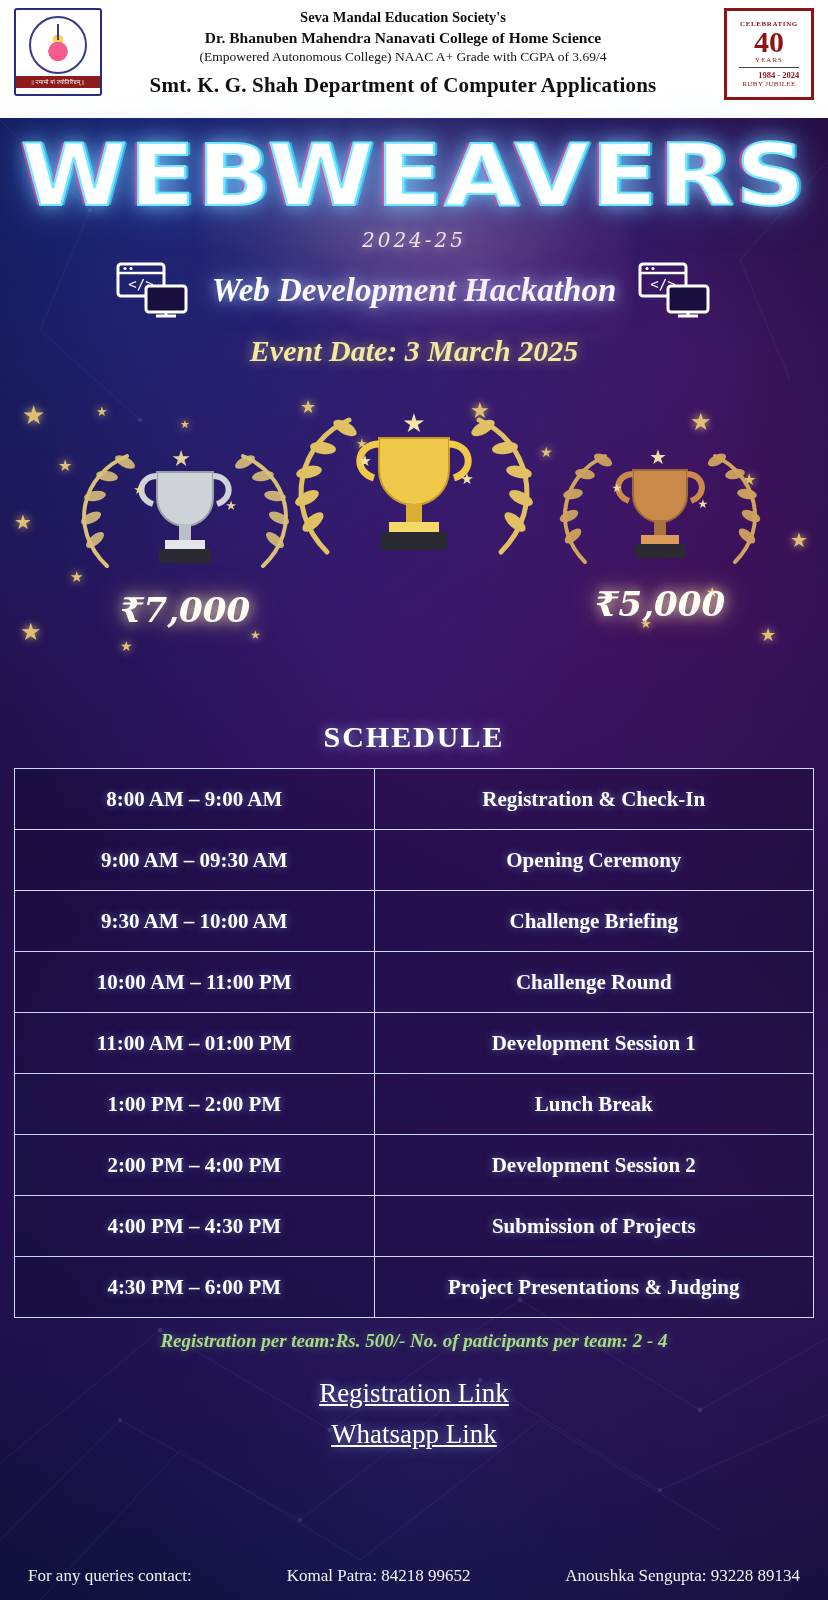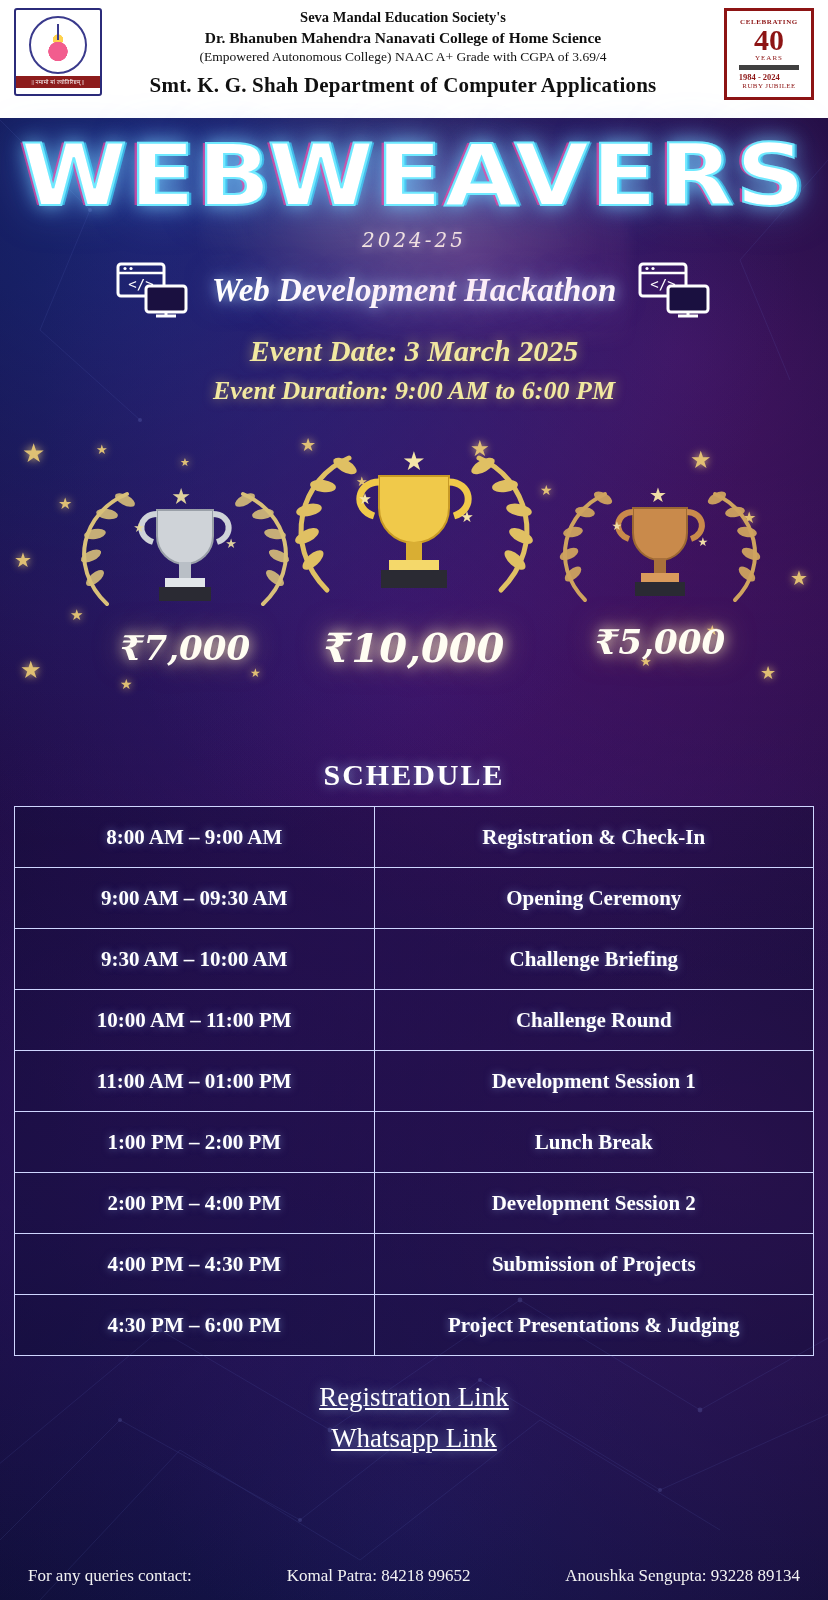--- a/index.html
+++ b/index.html
@@ -149,24 +149,24 @@
   .logo-right .years {
     font-size: 7px;
     letter-spacing: 1px;
     color: #8d1414;
   }
   .logo-right .dates {
     margin-top: 3px;
     font-size: 8.5px;
     font-weight: bold;
     color: #8d1414;
-    border-top: 5px solid #404040;
+    border-top: 1px solid #404040;
     padding-top: 2px;
     width: 72%;
-    text-align: left;
+    text-align: right;
   }
   .logo-right .ruby {
     font-size: 7px;
     color: #8d1414;
     letter-spacing: 0.4px;
   }
 
   
   .title-wrap {
     position: relative;
@@ -424,21 +424,20 @@
           <circle cx="15" cy="6.5" r="1.6" fill="#ffffff"></circle>
           <text x="25" y="27" font-size="14" fill="#ffffff" text-anchor="middle" font-family="DejaVu Sans Mono, monospace">&lt;/&gt;</text>
           <rect x="30" y="24" width="40" height="26" rx="3" fill="#1a1040" stroke="#ffffff" stroke-width="3"></rect>
           <line x1="50" y1="50" x2="50" y2="54" stroke="#ffffff" stroke-width="3"></line>
           <line x1="40" y1="54" x2="60" y2="54" stroke="#ffffff" stroke-width="3"></line>
         </svg>
       </span>
     </div>
 
     <div class="event-line event-date">Event Date: 3 March 2025</div>
-    <div class="event-line event-dur">Event Duration: 9:00 AM to 6:00 PM</div>
   </div>
 
   <div class="trophies">
     <div class="stars">
       <span class="star" style="left:22px;  top:22px;  font-size:26px;">★</span>
       <span class="star" style="left:58px;  top:78px;  font-size:16px;">★</span>
       <span class="star" style="left:96px;  top:26px;  font-size:13px;">★</span>
       <span class="star" style="left:14px;  top:132px; font-size:20px;">★</span>
       <span class="star" style="left:70px;  top:190px; font-size:15px;">★</span>
       <span class="star" style="left:20px;  top:240px; font-size:24px;">★</span>
@@ -517,21 +516,20 @@
           <rect x="127" y="104" width="16" height="18" fill="#d9ae33"></rect>
           <rect x="110" y="122" width="50" height="10" fill="#f4d86a"></rect>
           <rect x="102" y="132" width="66" height="18" fill="#2a2a33"></rect>
         </g>
         <g fill="#f5e6a8">
           <text x="135" y="32" font-size="26" text-anchor="middle">★</text>
           <text x="86" y="66" font-size="15" text-anchor="middle">★</text>
           <text x="188" y="84" font-size="15" text-anchor="middle">★</text>
         </g>
       </svg>
-      <div class="prize" style="font-size:40px; margin-top:2px;">₹10,000</div>
     </div>
 
     <div class="trophy-group" style="left:520px; top:58px; width:280px;">
       <svg class="trophy-svg" width="230" height="152" viewBox="0 0 230 152">
         <g fill="none" stroke="#cfa45f" stroke-width="4" stroke-linecap="round">
           <path d="M40 126 C4 90 20 38 60 20"></path>
           <path d="M190 126 C226 90 210 38 170 20"></path>
         </g>
         <g fill="#cfa45f" opacity="0.95">
           <ellipse cx="28" cy="100" rx="10" ry="5" transform="rotate(-40 28 100)"></ellipse>
@@ -599,20 +597,21 @@
         <td class="time">4:00 PM – 4:30 PM</td>
         <td>Submission of Projects</td>
       </tr>
       <tr>
         <td class="time">4:30 PM – 6:00 PM</td>
         <td>Project Presentations &amp; Judging</td>
       </tr>
     </tbody>
   </table>
 
+  <div class="reg-note">Registration per team:Rs. 500/-  No. of paticipants per team: 2 - 4</div>
 
   <div class="links">
     <a href="#">Registration Link</a>
     <a href="#">Whatsapp Link</a>
   </div>
 
   <div class="contact">
     <span class="c-item">For any queries contact:</span>
     <span class="c-item">Komal Patra: 84218 99652</span>
     <span class="c-item">Anoushka Sengupta: 93228 89134</span>

